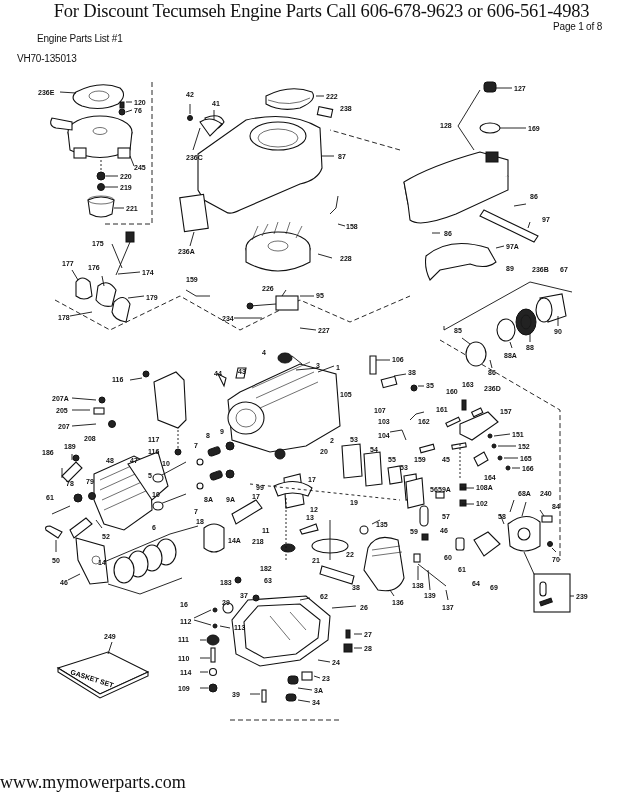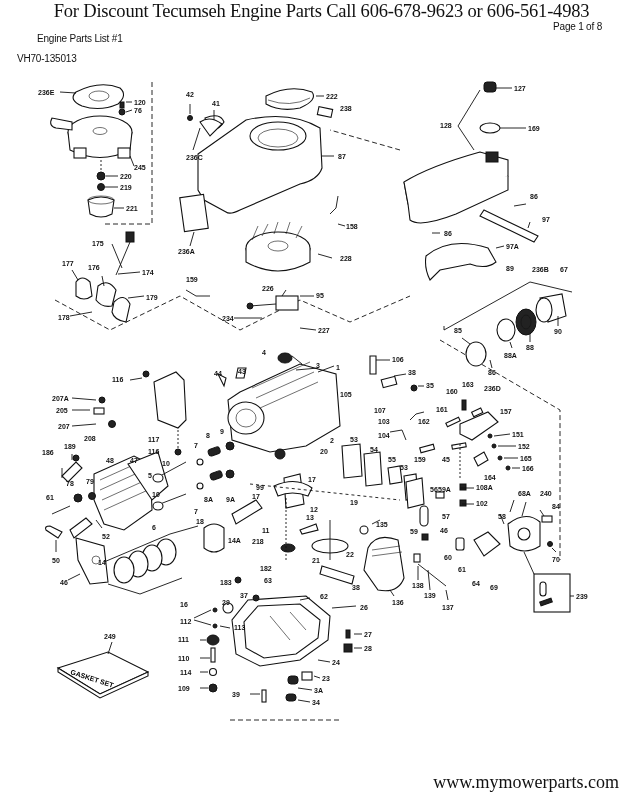--- a/index.html
+++ b/index.html
@@ -1,21 +1,21 @@
 <!DOCTYPE html>
 <html><head>
 <meta charset="utf-8">
 <style>
   html, body { margin:0; padding:0; background:#fff; }
   body { width:619px; height:800px; position:relative; overflow:hidden; font-family:"Liberation Sans", sans-serif; color:#111; }
   .title { position:absolute; left:12px; top:1px; width:619px; text-align:center; font-family:"Liberation Serif", serif; font-size:18.5px; letter-spacing:-0.2px; white-space:nowrap; }
   .docid { position:absolute; left:17px; top:21px; font-size:10px; font-family:"Liberation Sans", sans-serif; letter-spacing:-0.2px;margin-top:32px; }
   .pageno { position:absolute; right:17px; top:21px; font-size:10px; letter-spacing:-0.2px;padding-left:48px; }
   .doctype { position:absolute; left:17px; top:33px; font-size:10px; letter-spacing:-0.2px;padding-left:20px; }
-  .footer { position:absolute; left:0; top:772px; width:619px; text-align:right; font-family:"Liberation Serif", serif; font-size:18px; }
+  .footer { position:absolute; left:0; top:772px; width:619px; text-align:left; font-family:"Liberation Serif", serif; font-size:18px; }
   svg.diagram { position:absolute; left:0; top:0; }
   .lbl { font-family:"Liberation Sans", sans-serif; font-size:7px; font-weight:bold; fill:#111; }
   .part { fill:#fff; stroke:#111; stroke-width:1.1; }
   .partd { fill:#222; stroke:#111; stroke-width:1; }
   .lead { stroke:#111; stroke-width:0.9; fill:none; }
   .dash { stroke:#111; stroke-width:0.9; fill:none; stroke-dasharray:5 3; }
   .thin { stroke:#111; stroke-width:0.6; fill:none; }
 </style>
 </head>
 <body>

